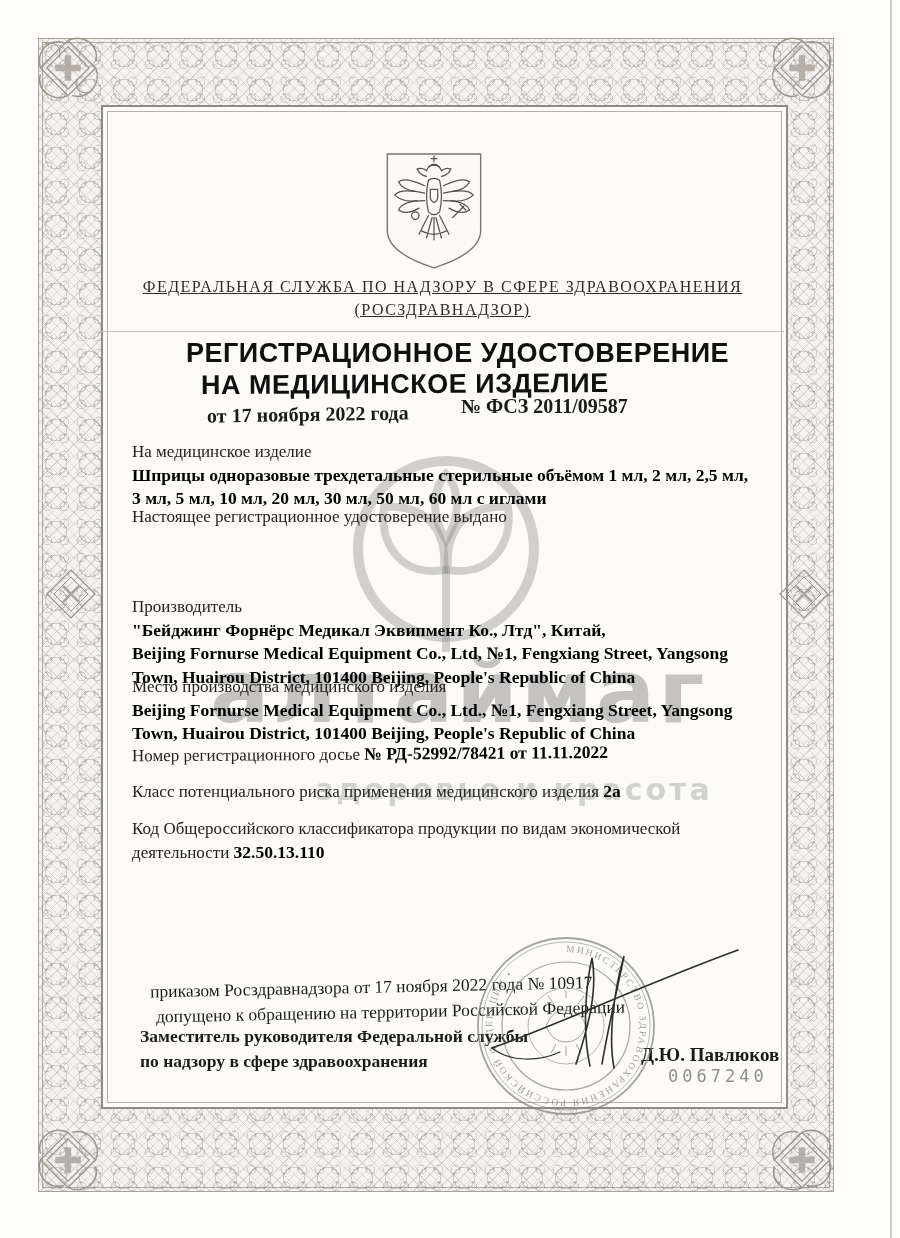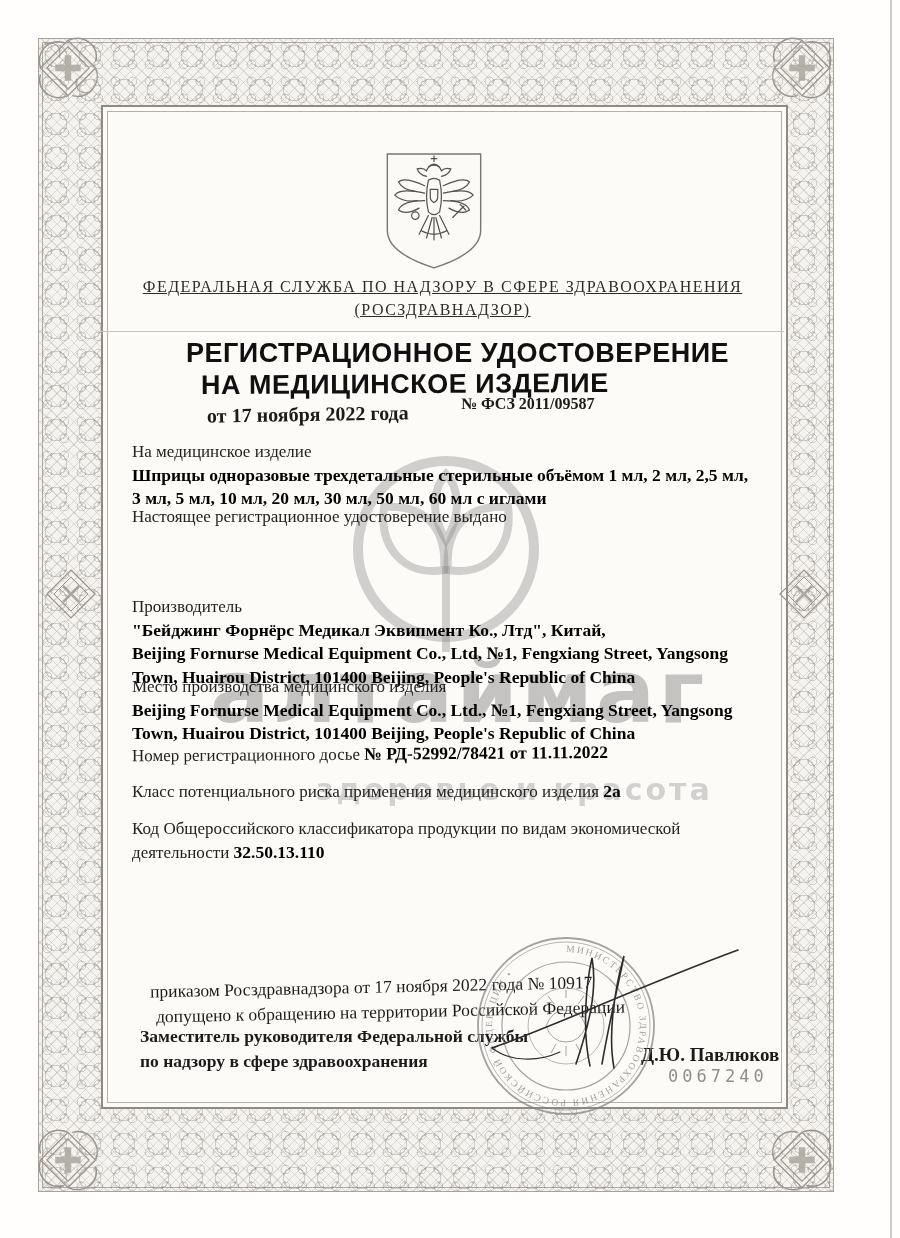--- a/index.html
+++ b/index.html
@@ -36,21 +36,21 @@
   .content{position:absolute;inset:0;z-index:4;}
   .emblem{position:absolute;left:378px;top:148px;}
   .agency{position:absolute;left:101px;width:683px;text-align:center;font-size:16px;
     letter-spacing:1.5px;color:#2e2c2a;text-decoration:underline;}
   .agency.l1{top:278px;} .agency.l2{top:301px;}
   .rule{position:absolute;left:101px;top:331px;width:683px;border-top:1px solid #c7c3bc;}
   .title{position:absolute;font-family:"Liberation Sans", sans-serif;font-weight:bold;
     font-size:27px;letter-spacing:.5px;color:#101010;white-space:nowrap;}
   .title.l1{left:186px;top:338px;} .title.l2{left:201px;top:369px;transform:rotate(-.3deg);}
   .docdate{position:absolute;left:207px;top:403px;font-size:20px;font-weight:bold;transform:rotate(-.9deg);}
-  .docnum{position:absolute;left:461px;top:395px;font-size:16px;font-weight:bold;text-align:right;}
+  .docnum{position:absolute;left:461px;top:395px;font-size:20px;font-weight:bold;text-align:right;}
   .field{position:absolute;left:132px;width:648px;font-size:17px;line-height:22.5px;}
   .field .lbl{color:#242220;}
   .field .val{font-weight:bold;color:#000;white-space:pre-line;font-size:17.5px;}
   .field.block .lbl{display:block;}
   .field.inline .lbl,.field.inline .val{display:inline;white-space:normal;}
   .f1{top:441px;} .f2{top:506px;} .f3{top:596px;} .f4{top:676px;}
   .f5{top:742px;transform:rotate(-.4deg);} .f6{top:780px;} .f7{top:818px;}
   .order{position:absolute;left:150px;width:520px;font-size:17.5px;transform:rotate(-1.2deg);}
   .order.l1{top:976px;} .order.l2{top:1001px;left:156px;}
   .signer{position:absolute;left:140px;width:440px;font-size:17.5px;font-weight:bold;}

